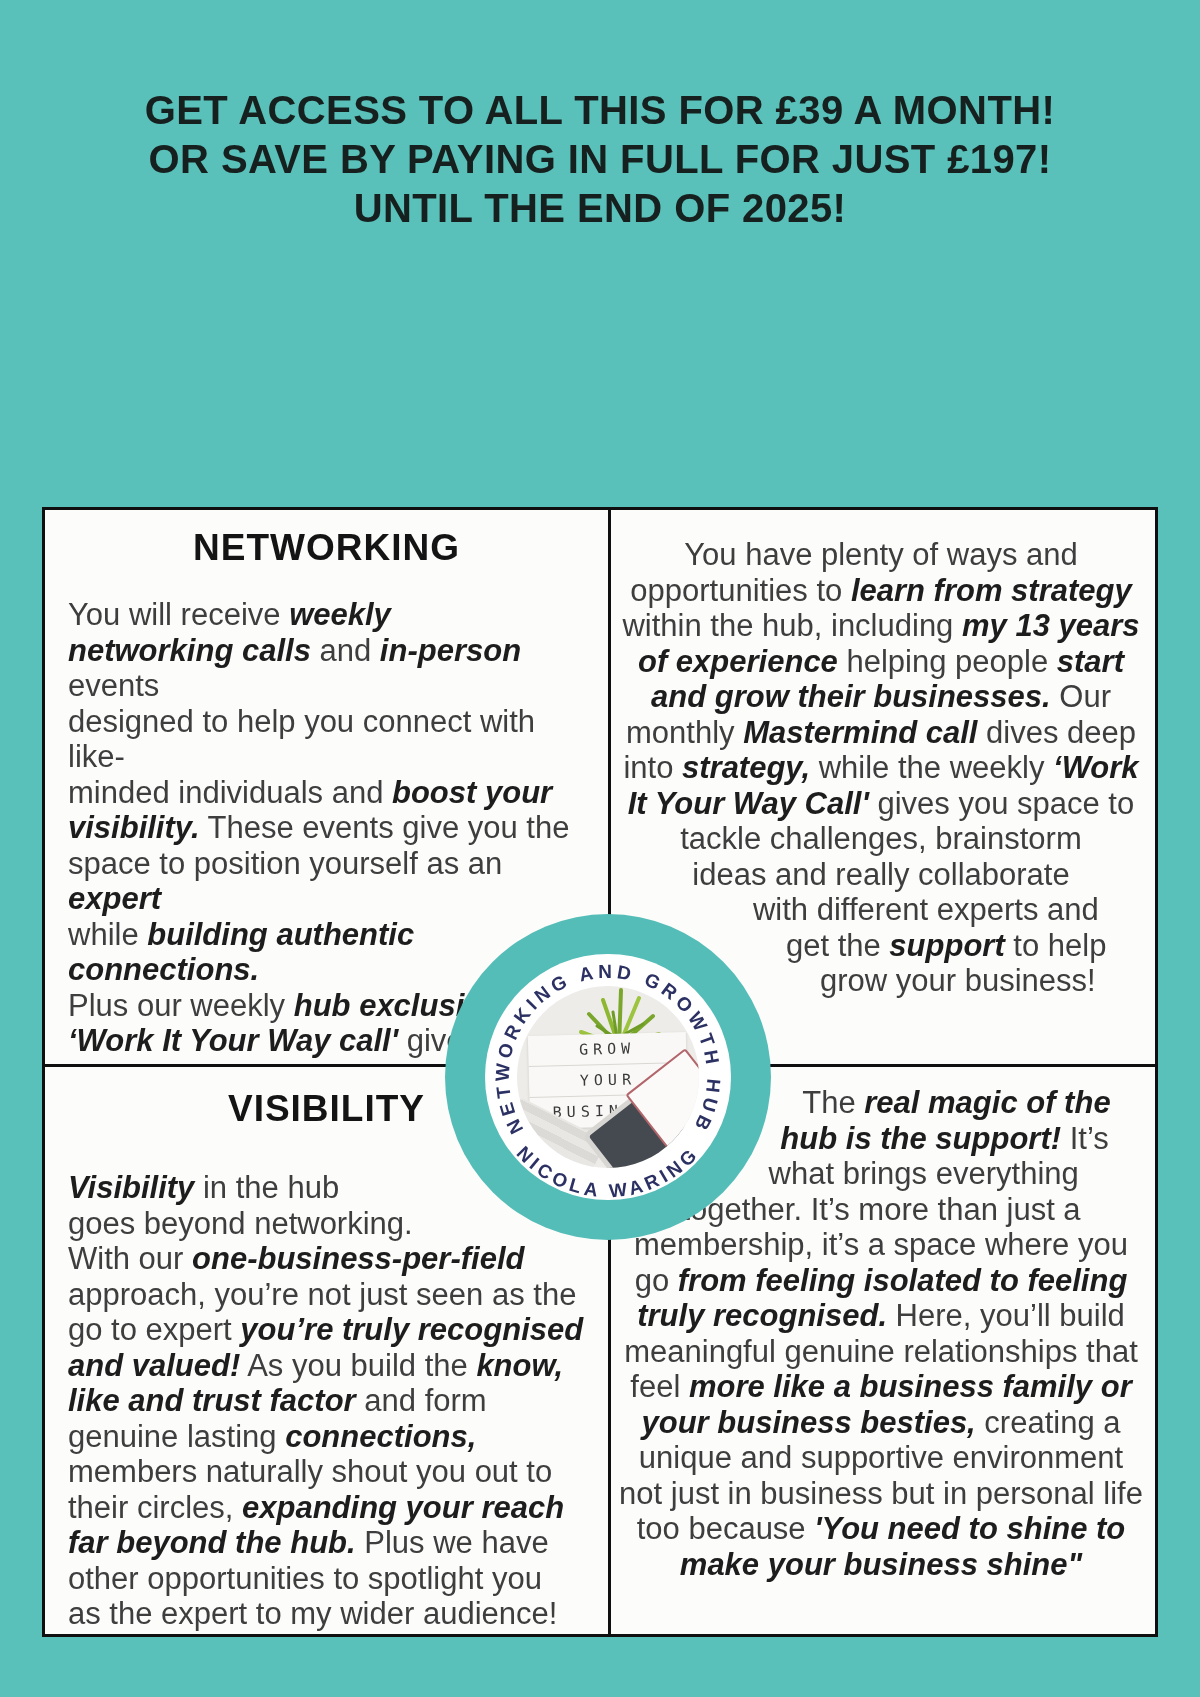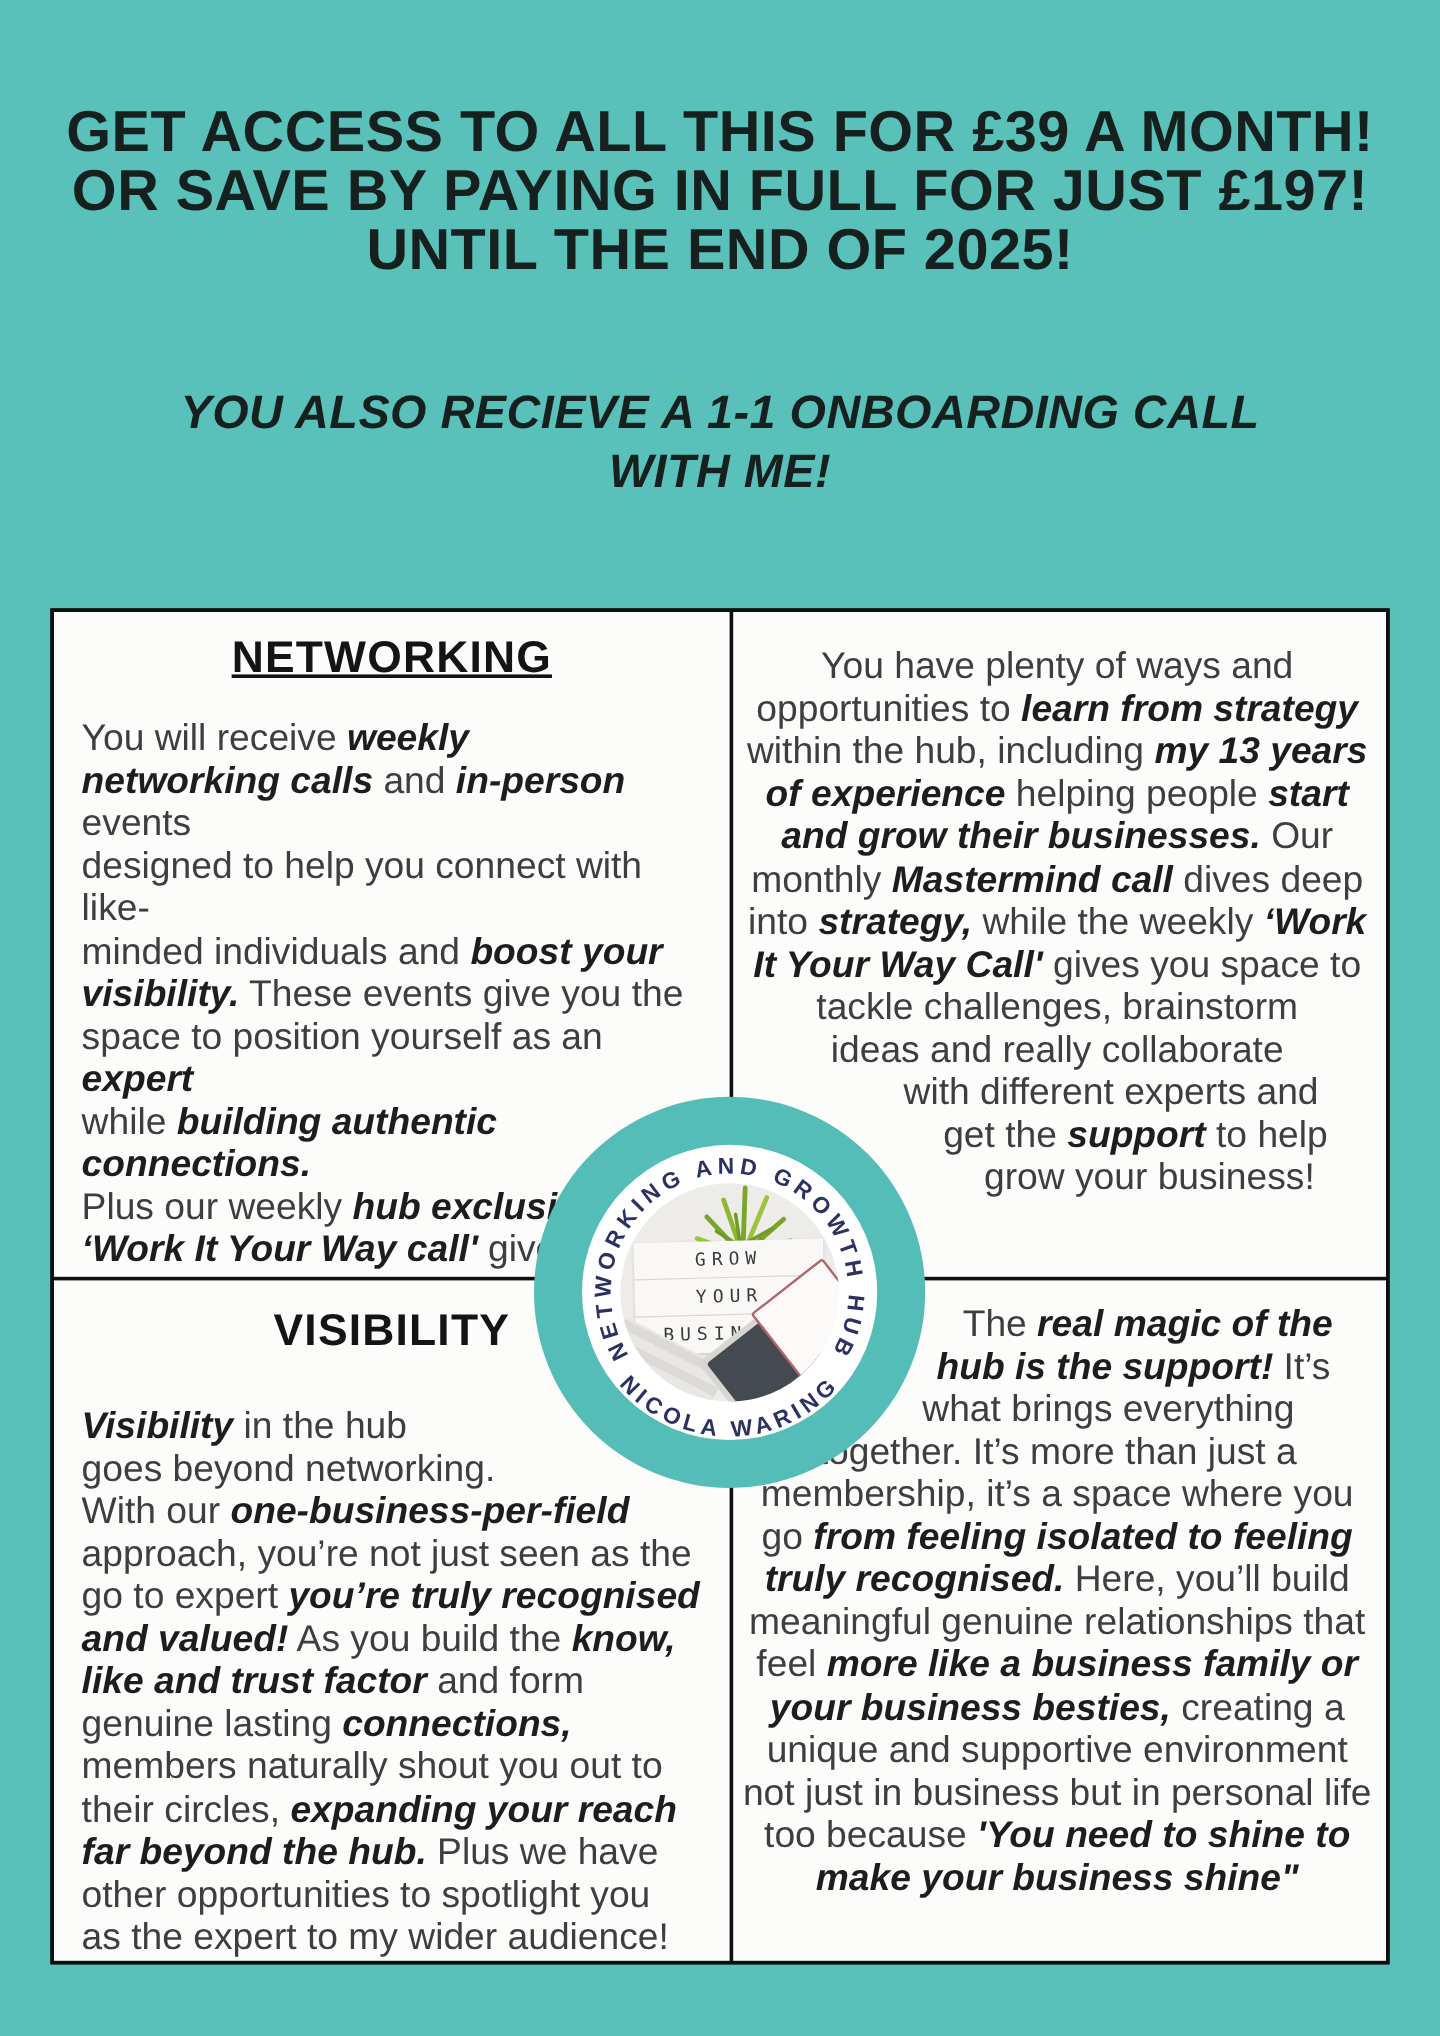--- a/index.html
+++ b/index.html
@@ -1,32 +1,32 @@
 <!DOCTYPE html>
 <html><head>
 <meta charset="utf-8">
 <style>
   html,body{margin:0;padding:0;}
   body{width:1200px;height:1697px;background:#5ac0ba;font-family:"Liberation Sans",sans-serif;}
   .sheet{position:relative;width:1200px;height:1697px;background:#5ac0ba;overflow:hidden;}
 
   
   .topline{position:absolute;top:86px;left:0;width:1200px;text-align:center;
-    font-weight:700;font-size:48px;line-height:49px;letter-spacing:.4px;color:#16211f;}
+    font-weight:700;font-size:40px;line-height:49px;letter-spacing:.4px;color:#16211f;}
   .subline{position:absolute;top:320px;left:0;width:1200px;text-align:center;
     font-weight:700;font-style:italic;font-size:39px;line-height:49px;letter-spacing:.4px;color:#16211f;}
 
   
   .grid{position:absolute;left:42px;top:507px;width:1116px;height:1130px;
     box-sizing:border-box;border:3px solid #0f0f0f;background:#0f0f0f;
     display:grid;grid-template-columns:563px 544px;grid-template-rows:554px 567px;gap:3px;}
   .cell{background:#fcfcfb;overflow:hidden;}
   .cell h2{text-align:center;font-size:37px;line-height:44px;font-weight:700;
     letter-spacing:1px;color:#141414;}
-  .h-top{margin:16px 0 0 0;text-decoration:underline;}
+  .h-top{margin:16px 0 0 0;}
   .h-bot{margin:20px 0 0 0;}
   .bodytext{font-size:31px;line-height:35.5px;color:#3e3e3e;white-space:pre-line;}
   .bodytext strong{font-weight:700;font-style:italic;color:#1d1d1d;}
   .ba{margin:27px 18px 0 23px;text-align:left;}
   .bb{margin:27px 6px 0 2px;text-align:center;}
   .bc{margin:39px 18px 0 23px;text-align:left;}
   .bd{margin:18px 8px 0 4px;text-align:center;}
   .shim{float:left;width:240px;}
   .shim-b{height:554px;shape-outside:circle(177px at -3px 567px);}
   .shim-d{height:495px;margin-top:72px;shape-outside:circle(177px at -3px -62px);}
@@ -58,24 +58,20 @@
 <body>
 
 <div class="sheet">
 
   <header class="topline">
     <div>GET ACCESS TO ALL THIS FOR £39 A MONTH!</div>
     <div>OR SAVE BY PAYING IN FULL FOR JUST £197!</div>
     <div>UNTIL THE END OF 2025!</div>
   </header>
 
-  <div class="subline">
-    <div>YOU ALSO RECIEVE A 1-1 ONBOARDING CALL</div>
-    <div>WITH ME!</div>
-  </div>
 
   <section class="grid">
 
     <div class="cell">
       <h2 class="h-top">NETWORKING</h2>
       <div class="bodytext ba">You will receive <strong>weekly</strong>
 <strong>networking calls</strong> and <strong>in-person</strong> events
 designed to help you connect with like-
 minded individuals and <strong>boost your</strong>
 <strong>visibility.</strong> These events give you the

